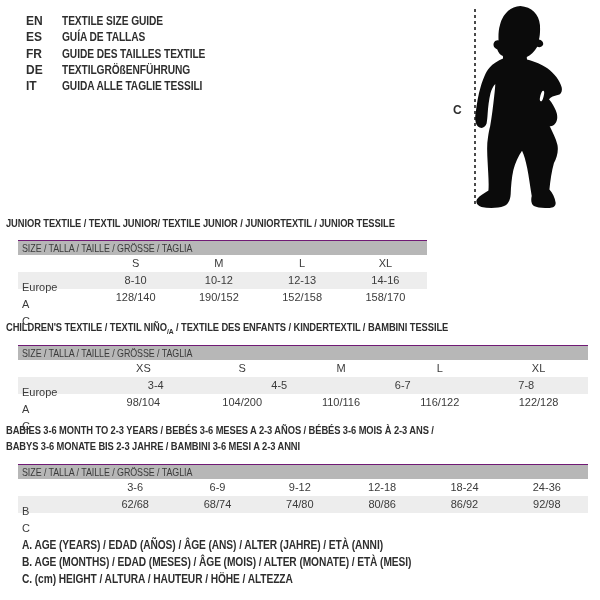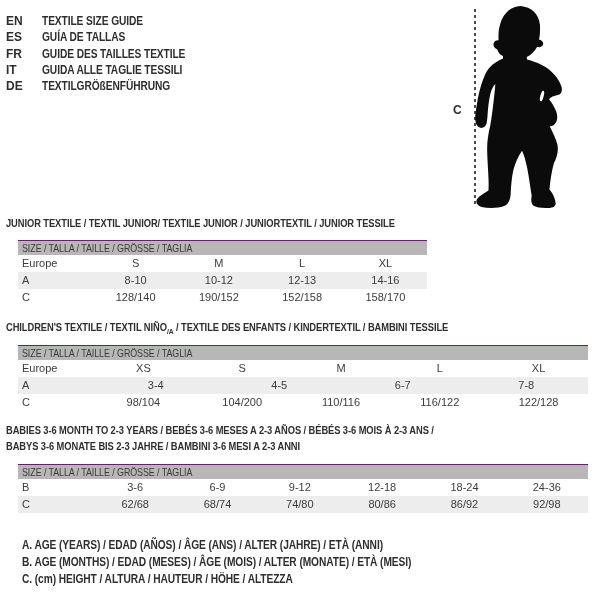--- a/index.html
+++ b/index.html
@@ -4,40 +4,40 @@
 <style>
   * { margin:0; padding:0; box-sizing:border-box; }
   html,body { background:#fff; }
   #root {
     position:relative; width:600px; height:600px; background:#ffffff;
     font-family:"Liberation Sans", sans-serif; color:#3a3a3a; overflow:hidden;
   }
   .condensed { display:inline-block; transform:scaleX(0.85); transform-origin:0 50%; white-space:nowrap; letter-spacing:-0.1px; }
 
   
-  .lang-block { position:absolute; left:6px; top:13px; }
+  .lang-block { position:absolute; left:26px; top:13px; }
   .lang-row { height:16.3px; line-height:16.3px; font-size:12px; font-weight:bold; color:#2e2e2e; }
   .lang-code { display:inline-block; width:36px; }
 
   
   .measure-line { position:absolute; left:474px; top:9px; width:2px; height:197px;
     background:repeating-linear-gradient(to bottom, #4a4a4a 0 3px, transparent 3px 6px); }
   .measure-label { position:absolute; left:453px; top:103px; font-size:12px; font-weight:bold; color:#2e2e2e; }
   .silhouette { position:absolute; left:473px; top:6px; width:103px; height:202px; }
 
   
   .sec-title { position:absolute; left:6px; font-size:11px; font-weight:bold; color:#2e2e2e; white-space:nowrap; }
 
   
   .size-table { position:absolute; left:18px; font-size:11px; color:#3b3b3b; }
   .t-header { height:15px; line-height:14px; background:#b7b7b7; border-top:1px solid #701a75;
     padding-left:4px; font-size:10.5px; color:#3a3a3a; }
   .t-row { display:flex; height:17px; line-height:17px; }
   .t-row.shaded { background:#ededed; }
-  .t-label { width:76px; padding-left:4px; }
+  .t-label { width:76px; padding-left:4px;margin-top:24px; }
   .t-cell { flex:1; text-align:center; }
 
   
   .notes { position:absolute; left:22px; top:537px; }
   .note-row { height:17px; line-height:17px; font-size:12px; font-weight:bold; color:#2e2e2e; white-space:nowrap; }
 </style>
 </head>
 <body>
 
 <div id="root">
@@ -46,24 +46,24 @@
     <div class="lang-row">
       <span class="lang-code">EN</span><span class="lang-title condensed">TEXTILE SIZE GUIDE</span>
     </div>
     <div class="lang-row">
       <span class="lang-code">ES</span><span class="lang-title condensed">GUÍA DE TALLAS</span>
     </div>
     <div class="lang-row">
       <span class="lang-code">FR</span><span class="lang-title condensed">GUIDE DES TAILLES TEXTILE</span>
     </div>
     <div class="lang-row">
+      <span class="lang-code">DE</span><span class="lang-title condensed">TEXTILGRÖßENFÜHRUNG</span>
+    </div>
+    <div class="lang-row">
       <span class="lang-code">IT</span><span class="lang-title condensed">GUIDA ALLE TAGLIE TESSILI</span>
-    </div>
-    <div class="lang-row">
-      <span class="lang-code">DE</span><span class="lang-title condensed">TEXTILGRÖßENFÜHRUNG</span>
     </div>
   </div>
 
   <div class="measure-line"></div>
   <div class="measure-label">C</div>
   <svg class="silhouette" viewBox="0 0 100 202" preserveAspectRatio="none" xmlns="http://www.w3.org/2000/svg">
     <path fill="#0b0b0b" d="
       M46,0
       C57,1 64,8 65,19
       C65.3,25 65,30 64,33.5

